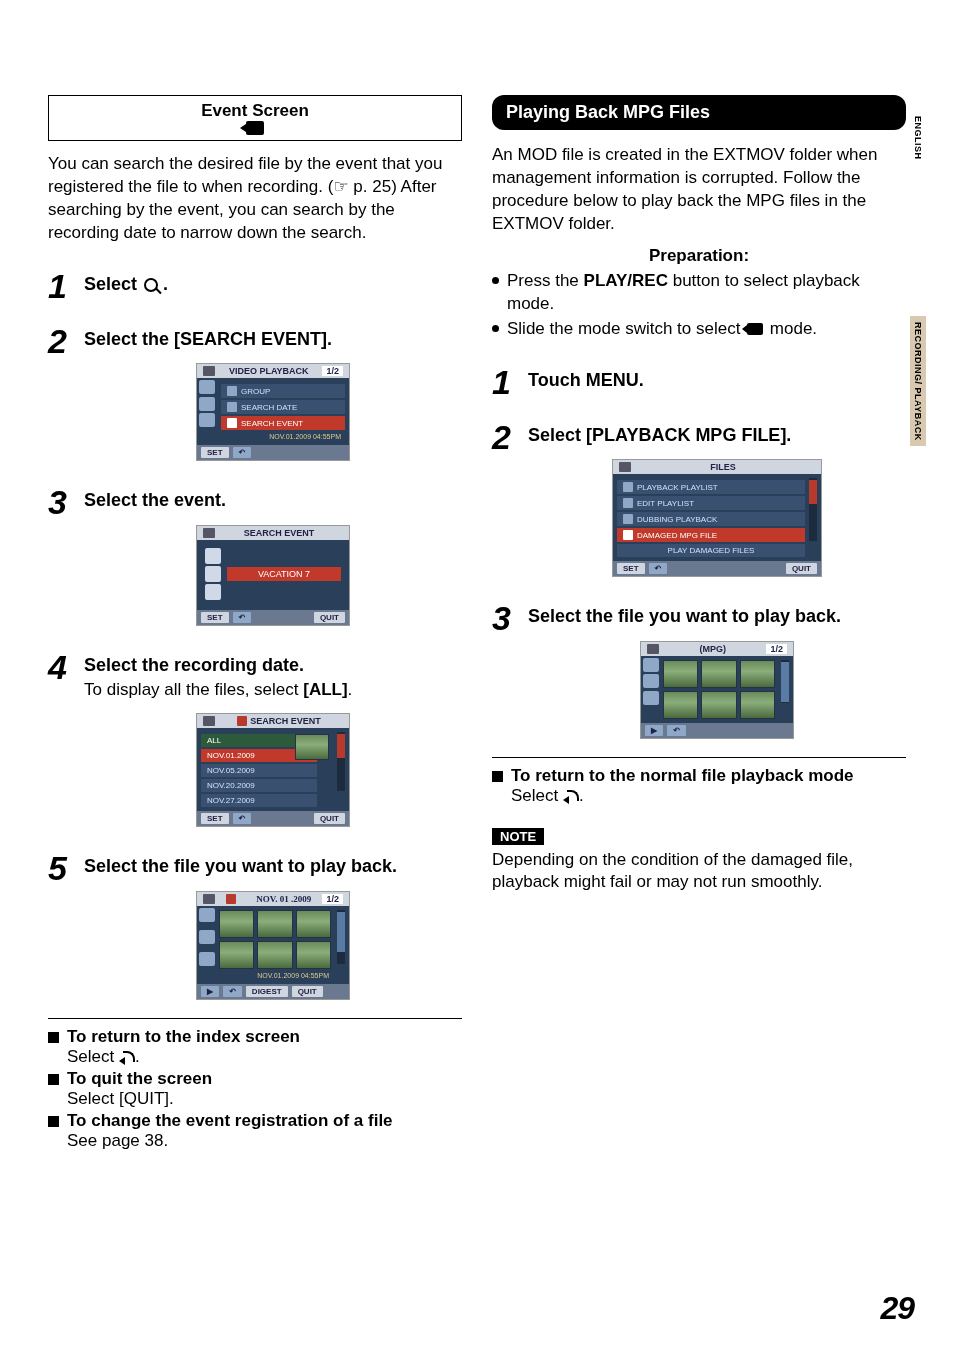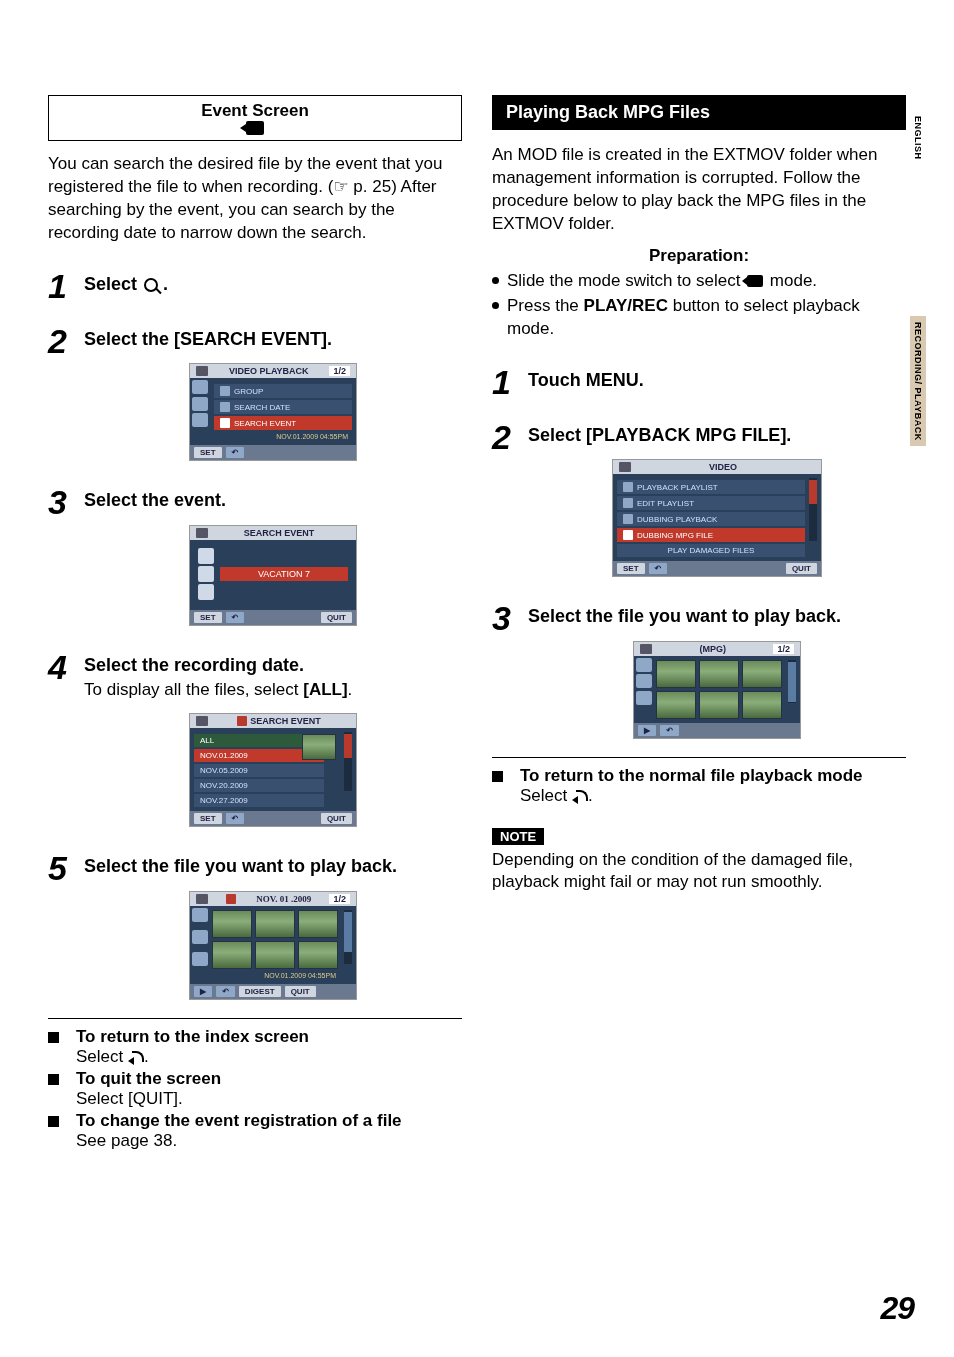--- a/index.html
+++ b/index.html
@@ -76,21 +76,21 @@
   .step { display: flex; align-items: flex-start; gap: 10px; margin-top: 28px; }
   .stepnum {
     font-size: 34px; font-weight: 900; font-style: italic;
     line-height: 0.8; min-width: 26px; letter-spacing: -2px;
   }
   .steptext { flex: 1; }
   .steptext .title { font-weight: bold; font-size: 18px; line-height: 1.3; }
   .steptext .sub { font-size: 17px; line-height: 1.3; margin-top: 2px; }
 
   .screenshot {
-    width: 168px; margin: 12px auto 0 auto; display: block;
+    width: 154px; margin: 12px auto 0 auto; display: block;
     border: 1px solid #999;
     background: #2a3f5a;
     position: relative;
   }
   .ss-header {
     background: #cfd6e0; color: #224; font-size: 9px; padding: 2px 6px;
     display:flex; justify-content:space-between; align-items:center;
     font-weight: bold;
   }
   .ss-header .hicon { width:12px;height:10px;background:#556;border-radius:1px; }
@@ -118,29 +118,29 @@
   .thumbgrid { display:grid; grid-template-columns: repeat(3, 1fr); gap:3px; padding:2px; }
   .thumbgrid .th { height:28px; background: linear-gradient(#6a8a5a,#8aae7a 40%,#4a6a3e); border:1px solid #243242; }
 
   .eventthumb { display:flex; align-items:center; gap:6px; padding:4px; }
   .eventthumb .icons { display:flex; flex-direction:column; gap:2px; }
   .eventthumb .icons .i { width:16px;height:16px;background:#cfd9e8;border-radius:2px; }
 
   .hr { border:0; border-top:1px solid #000; margin: 18px 0 8px 0; }
 
   .bulleted { margin-top: 6px; }
-  .bulleted .row { display:flex; align-items:flex-start; gap:17px; margin:2px 0; }
+  .bulleted .row { display:flex; align-items:flex-start; gap:8px; margin:2px 0; }
   .bulleted .sq { width:11px;height:11px;background:#000; margin-top:5px; flex:none; }
   .bulleted .txt { flex:1; }
   .bulleted .txt .bt { font-weight:bold; }
 
   
   .section-header {
     background: #000; color: #fff; font-weight: bold;
-    padding: 7px 14px; font-size: 18px; margin-bottom: 14px;
+    padding: 7px 14px; font-size: 18px; margin-bottom: 14px; border-radius: 12px;
   }
   .note-badge {
     display:inline-block; background:#000; color:#fff; font-size:13px;
     font-weight:bold; padding:1px 8px; margin-bottom:4px;
   }
   .dot-bullets { margin-top: 4px; }
   .dot-bullets .row { display:flex; align-items:flex-start; gap:8px; margin:2px 0; line-height:1.35; }
   .dot-bullets .dot { width:7px;height:7px;border-radius:50%;background:#000;margin-top:7px;flex:none; }
 
   .mag-icon {
@@ -384,61 +384,61 @@
   <div class="col">
 
     <div class="section-header">Playing Back MPG Files</div>
 
     <p class="body">An MOD file is created in the EXTMOV folder when management information is corrupted. Follow the procedure below to play back the MPG files in the EXTMOV folder.</p>
 
     <div style="font-weight:bold;margin-top:10px;text-align:center;">Preparation:</div>
     <div class="dot-bullets">
       <div class="row">
         <span class="dot"></span>
-        <div><span>Slide the mode switch to select </span><span class="vicon-inline"></span><span> mode.</span></div>
+        <div><span>Press the </span><b>PLAY/REC</b><span> button to select playback mode.</span></div>
       </div>
       <div class="row">
         <span class="dot"></span>
-        <div><span>Press the </span><b>PLAY/REC</b><span> button to select playback mode.</span></div>
+        <div><span>Slide the mode switch to select </span><span class="vicon-inline"></span><span> mode.</span></div>
       </div>
     </div>
 
     <div class="step">
       <div class="stepnum">1</div>
       <div class="steptext">
           <div class="title">Touch MENU.</div>
         </div>
     </div>
 
     <div class="step">
       <div class="stepnum">2</div>
       <div class="steptext">
         <div class="title">Select [PLAYBACK MPG FILE].</div>
         <div class="screenshot" style="width:210px;">
           <div class="ss-header">
             <span class="hicon"></span>
-            <span>VIDEO</span>
+            <span>FILES</span>
             <span></span>
           </div>
           <div class="ss-body" style="padding-right:16px;">
             <div class="ss-row">
                 <span class="ss-rowicon"></span>
                 <span>PLAYBACK PLAYLIST</span>
               </div>
             <div class="ss-row">
                 <span class="ss-rowicon"></span>
                 <span>EDIT PLAYLIST</span>
               </div>
             <div class="ss-row">
                 <span class="ss-rowicon"></span>
                 <span>DUBBING PLAYBACK</span>
               </div>
             <div class="ss-row sel">
                 <span class="ss-rowicon" style="background:#fff"></span>
-                <span>DUBBING MPG FILE</span>
+                <span>DAMAGED MPG FILE</span>
               </div>
             <div class="ss-row" style="justify-content:center;">PLAY DAMAGED FILES</div>
             <div class="ss-scrollbar">
                 <div class="ss-scrollhandle"></div>
               </div>
           </div>
           <div class="ss-footer">
             <span class="ss-fbtn">SET</span>
             <span class="ss-fbtn dark">↶</span>
             <span style="flex:1"></span>

